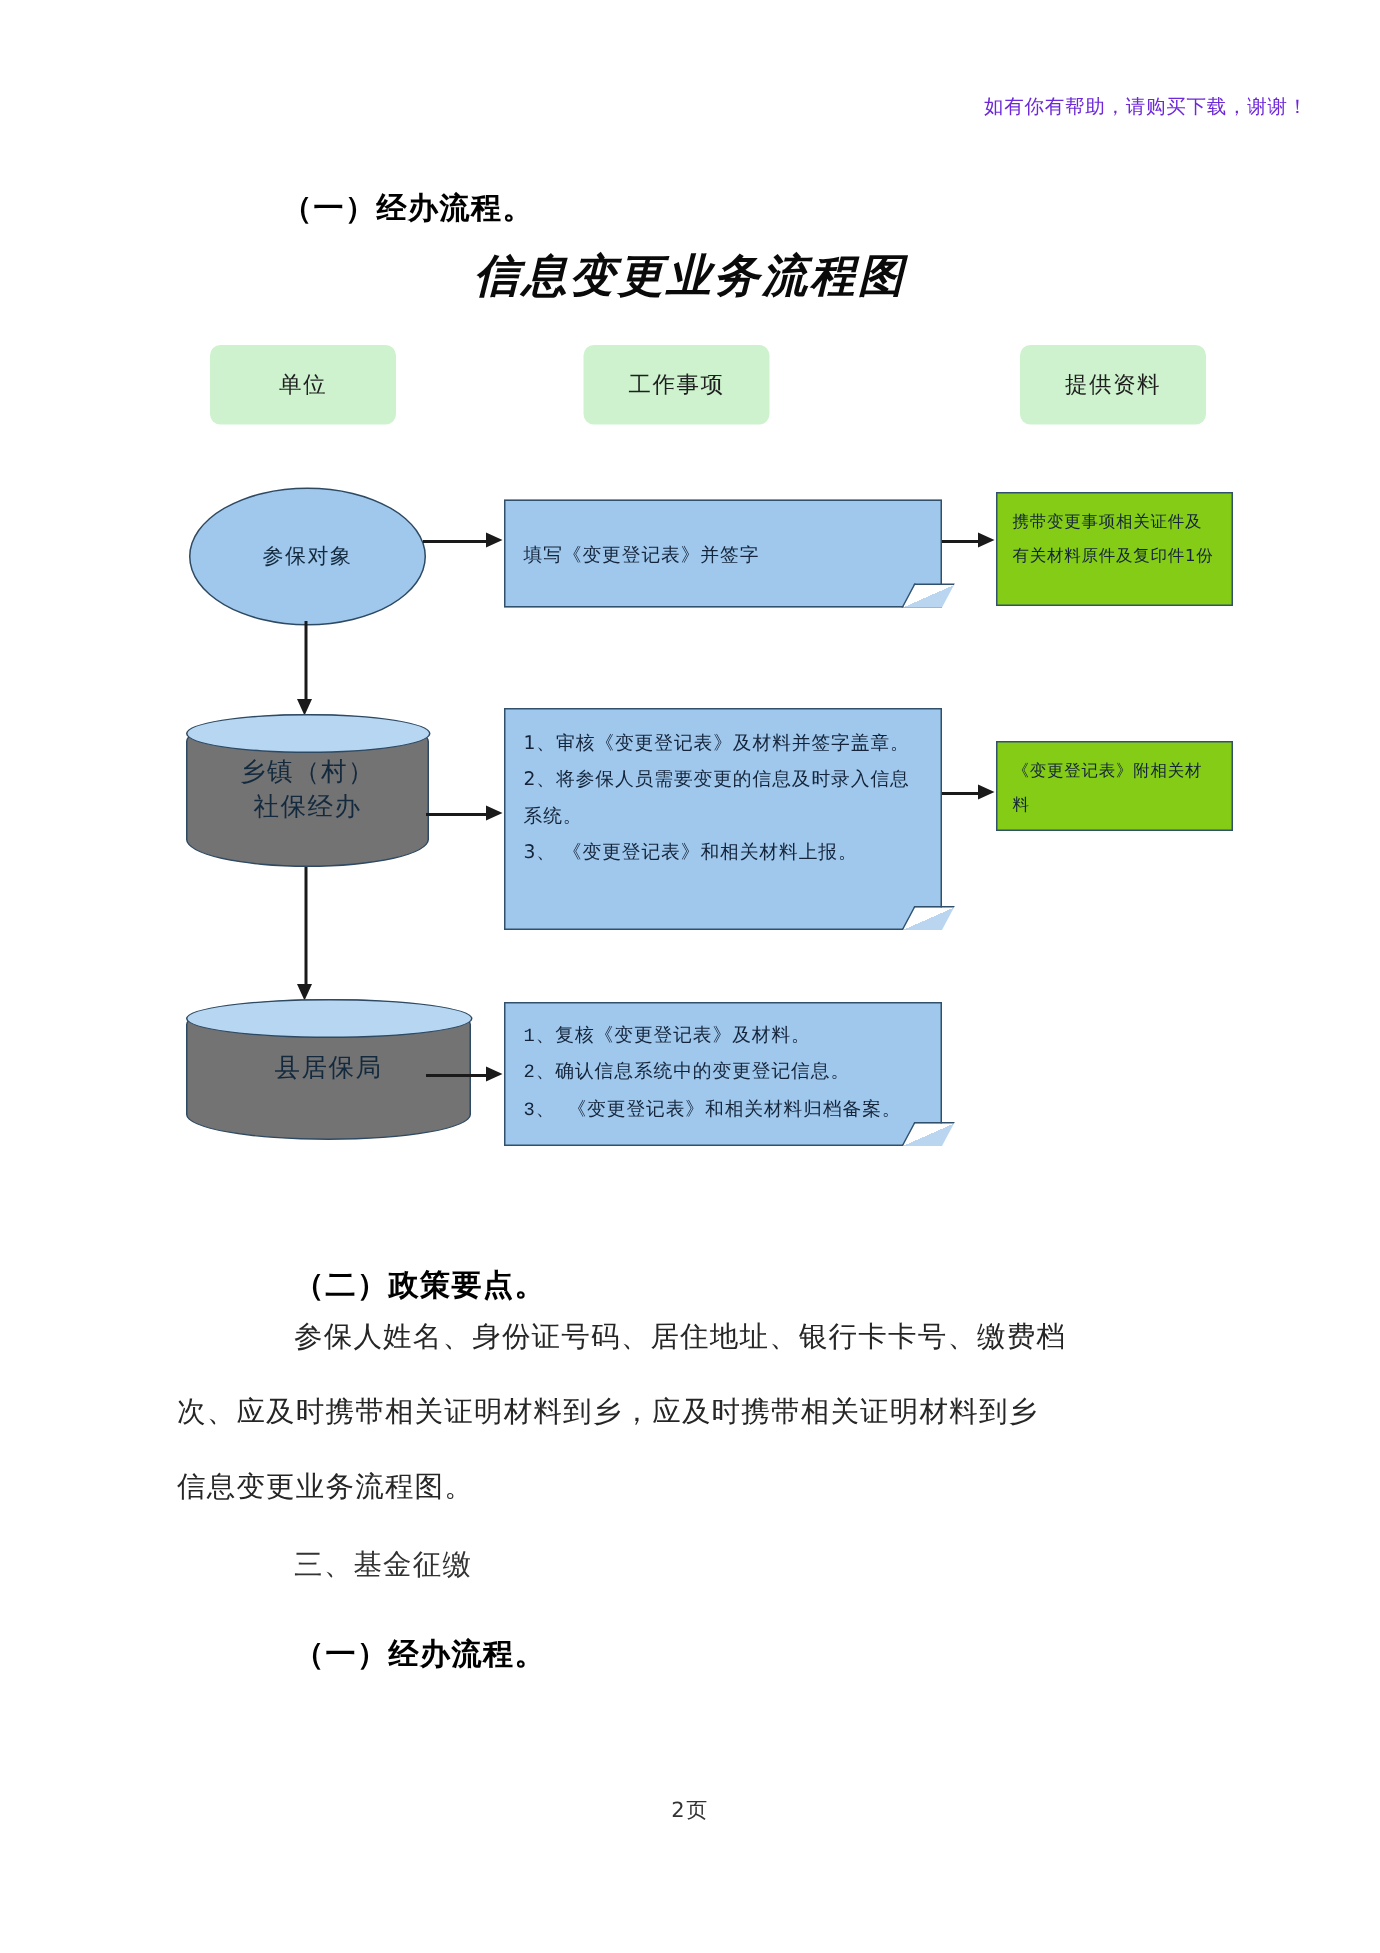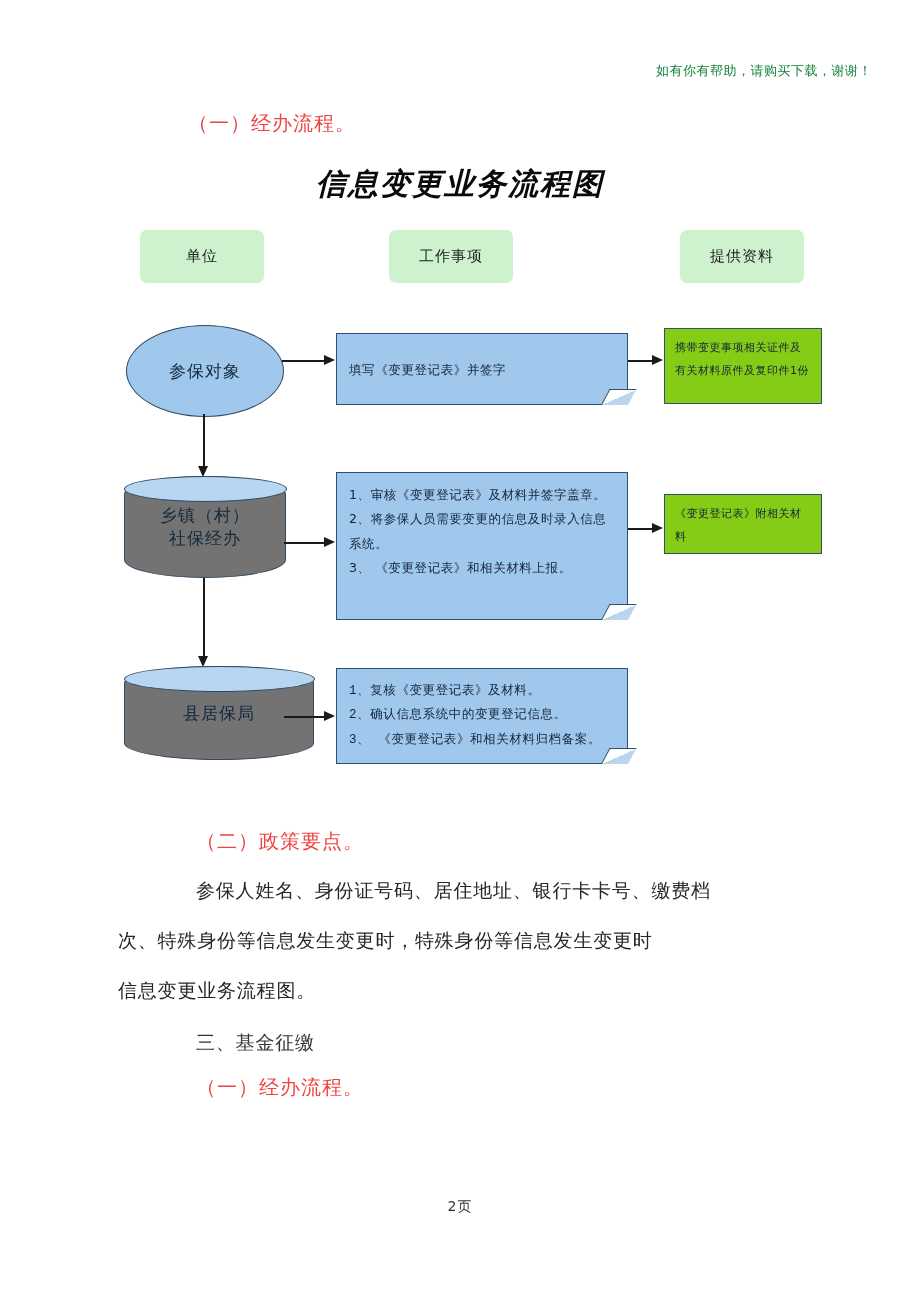--- a/index.html
+++ b/index.html
@@ -20,33 +20,34 @@
     position: absolute;
     inset: 0;
   }
 
   
   .header-note {
     position: absolute;
     top: 62px;
     right: 48px;
     font-size: 13px;
-    color: #15803d;
+    color: #6d28d9;
     letter-spacing: 0.5px;
     white-space: nowrap;
   }
 
   
   .heading-1 {
     position: absolute;
     font-size: 20px;
-    font-weight: normal;
-    color: #ef4444;
+    font-weight: bold;
+    color: #000000;
     white-space: nowrap;
     letter-spacing: 1px;
+    margin-top: 15px;
   }
   .para {
     position: absolute;
     font-size: 19px;
     color: #262626;
     white-space: nowrap;
     letter-spacing: 0.8px;
   }
   .para.light {
     color: #333333;
@@ -101,21 +102,21 @@
 
   
   .ellipse {
     position: absolute;
     background: #a0c8ec;
     border: 1.6px solid #2e4a63;
     border-radius: 50%;
     display: flex;
     align-items: center;
     justify-content: center;
-    font-size: 17px;
+    font-size: 14px;
     color: #13293d;
     letter-spacing: 1px;
   }
   #shape-insured { left: 126px; top: 175px; width: 156px; height: 90px; }
 
   .cylinder {
     position: absolute;
     background: #737373;
     border: 1.5px solid #2e4a63;
     border-radius: 50% / 18%;
@@ -313,21 +314,21 @@
     <div class="doc-box" id="task-3">
       <div>1、复核《变更登记表》及材料。</div>
       <div>2、确认信息系统中的变更登记信息。</div>
       <div>3、 《变更登记表》和相关材料归档备案。</div>
     </div>
 
   </div>
 
   <div class="heading-1" id="sec-b">（二）政策要点。</div>
   <div class="para" id="p1">参保人姓名、身份证号码、居住地址、银行卡卡号、缴费档</div>
-  <div class="para" id="p2">次、特殊身份等信息发生变更时，特殊身份等信息发生变更时</div>
+  <div class="para" id="p2">次、应及时携带相关证明材料到乡，应及时携带相关证明材料到乡</div>
   <div class="para" id="p3">信息变更业务流程图。</div>
 
   <div class="para light" id="sec-c">三、基金征缴</div>
   <div class="heading-1" id="sec-d">（一）经办流程。</div>
 
   <div class="footer">2页</div>
 
 </div>
 
 </body></html>

